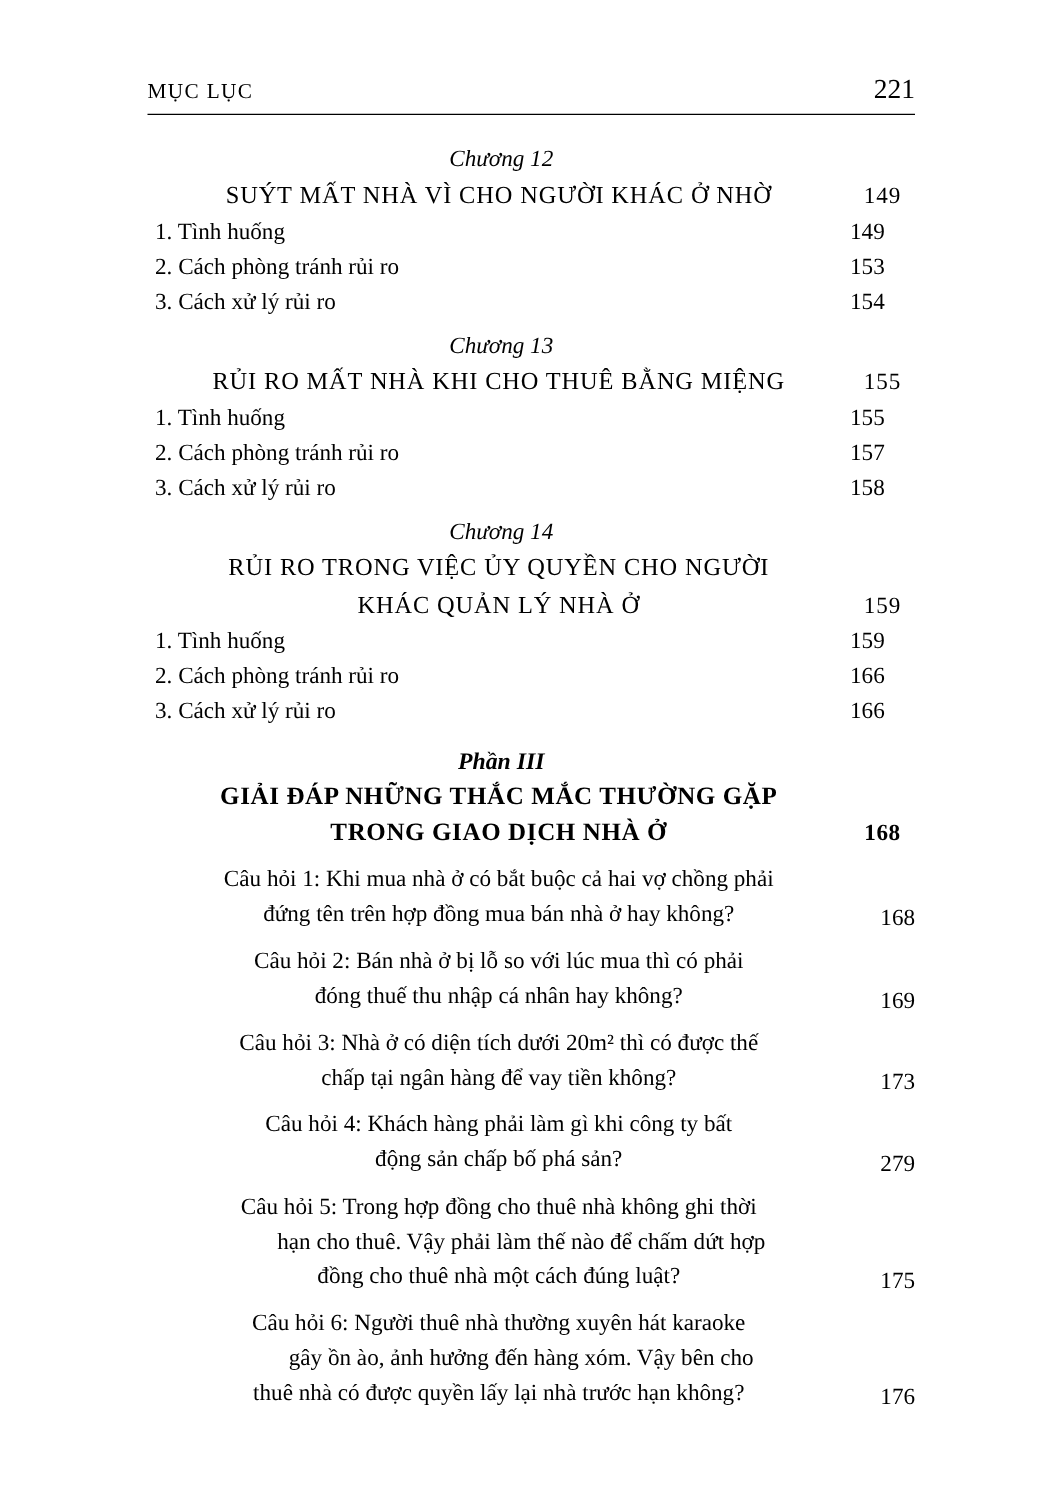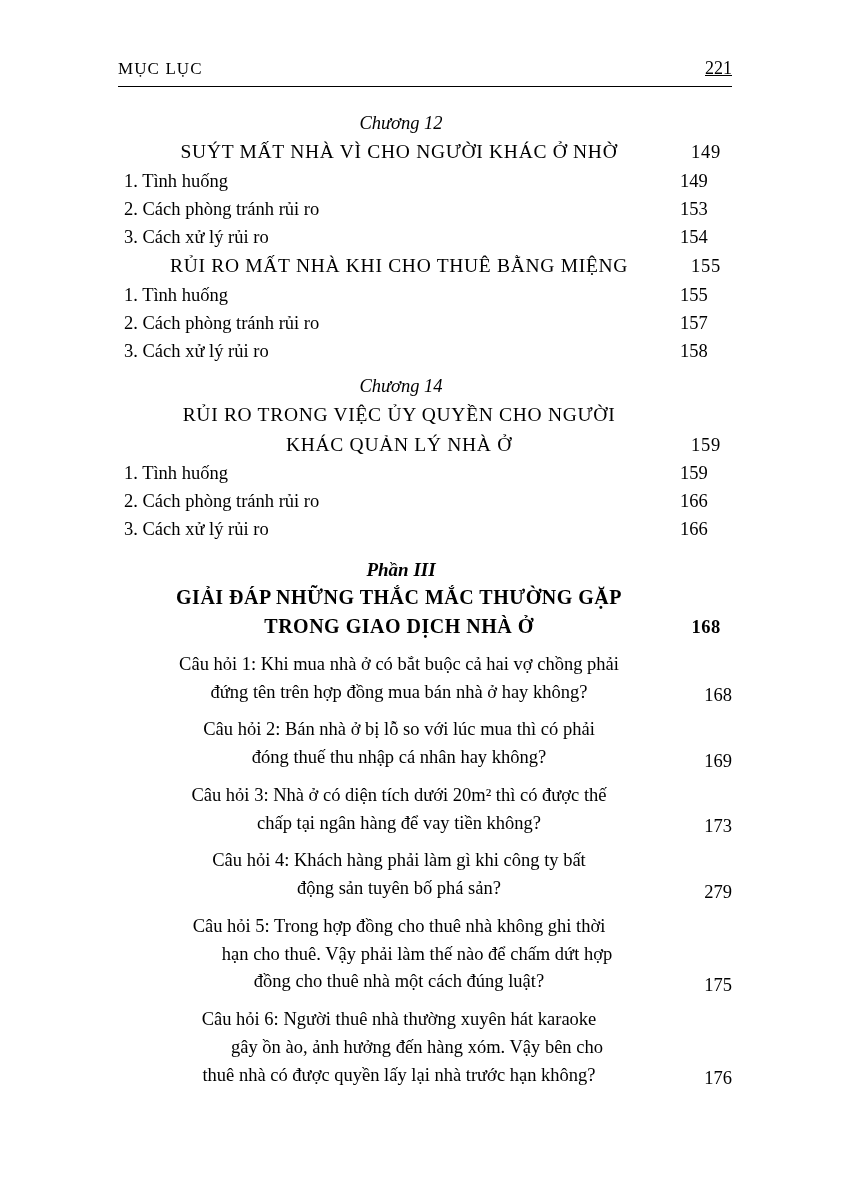--- a/index.html
+++ b/index.html
@@ -29,22 +29,21 @@
     justify-content: space-between;
     font-family: "Liberation Serif", serif;
   }
   .header-left {
     font-size: 17px;
     letter-spacing: 1.1px;
     font-variant: small-caps;
     text-transform: uppercase;
   }
   .header-right {
-    font-size: 18px;
-    text-decoration: underline;
+    font-size: 22px;
   }
   .header-rule {
     border-bottom: 1.6px solid #000;
     margin-top: 7px;
     margin-bottom: 26px;
   }
   
   .chapter-label {
     text-align: center;
     font-style: italic;
@@ -140,20 +139,21 @@
   </div>
   <div class="row sub">
     <span class="txt">2. Cách phòng tránh rủi ro</span>
     <span class="pg">153</span>
   </div>
   <div class="row sub">
     <span class="txt">3. Cách xử lý rủi ro</span>
     <span class="pg">154</span>
   </div>
 
+  <div class="chapter-label">Chương 13</div>
   <div class="row chapter-title">
     <span class="txt">RỦI RO MẤT NHÀ KHI CHO THUÊ BẰNG MIỆNG</span>
     <span class="pg">155</span>
   </div>
   <div class="row sub">
     <span class="txt">1. Tình huống</span>
     <span class="pg">155</span>
   </div>
   <div class="row sub">
     <span class="txt">2. Cách phòng tránh rủi ro</span>
@@ -216,21 +216,21 @@
     <span class="txt">
       <span class="l1">Câu hỏi 3: Nhà ở có diện tích dưới 20m² thì có được thế</span>
       <span class="l2">chấp tại ngân hàng để vay tiền không?</span>
     </span>
     <span class="pg">173</span>
   </div>
 
   <div class="q-row">
     <span class="txt">
       <span class="l1">Câu hỏi 4: Khách hàng phải làm gì khi công ty bất</span>
-      <span class="l2">động sản tuyên bố phá sản?</span>
+      <span class="l2">động sản chấp bố phá sản?</span>
     </span>
     <span class="pg">279</span>
   </div>
 
   <div class="q-row">
     <span class="txt">
       <span class="l1">Câu hỏi 5: Trong hợp đồng cho thuê nhà không ghi thời</span>
       <span class="l1" style="padding-left:36px">hạn cho thuê. Vậy phải làm thế nào để chấm dứt hợp</span>
       <span class="l2">đồng cho thuê nhà một cách đúng luật?</span>
     </span>

